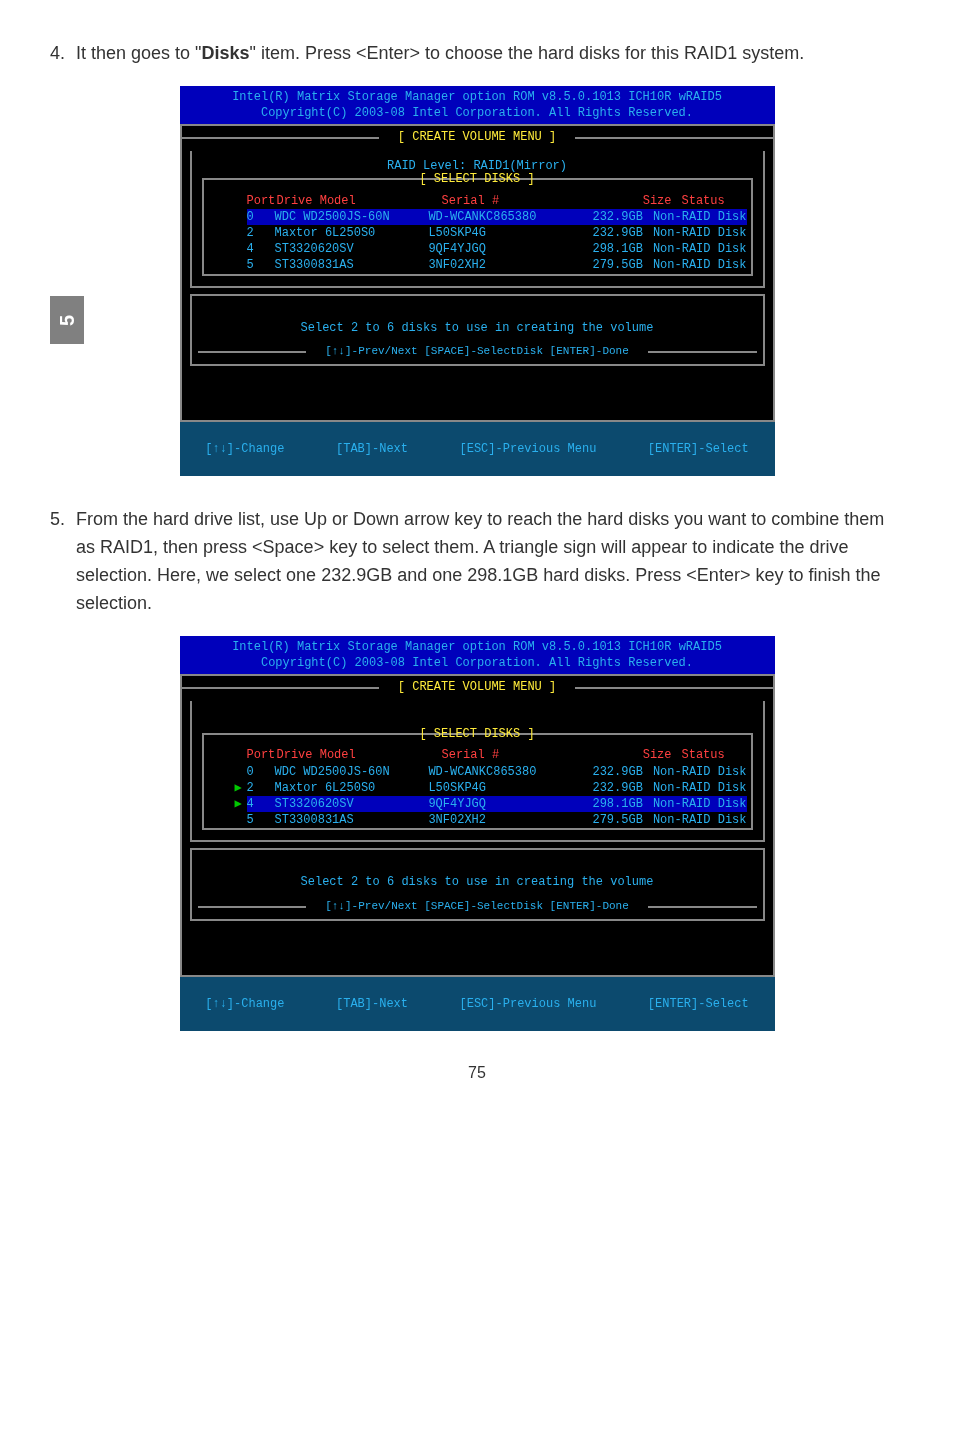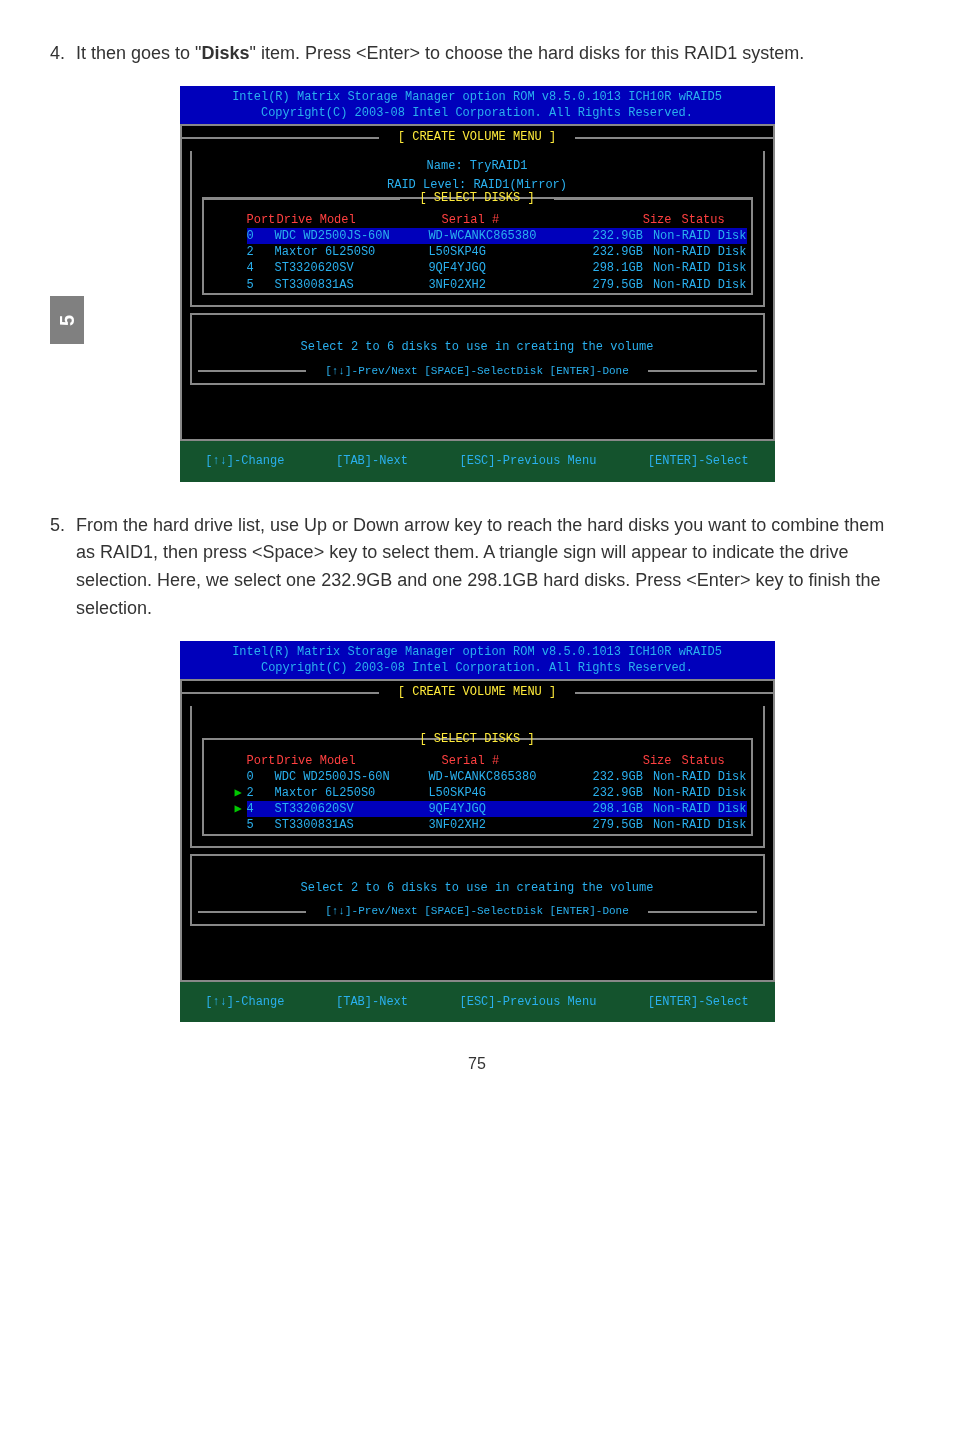--- a/index.html
+++ b/index.html
@@ -97,23 +97,23 @@
     border: 2px solid #888;
     margin: 6px 8px 8px 8px;
     padding: 24px 6px 4px 6px;
     text-align: center;
     line-height: 1.4;
   }
   .instr .title-bar { margin-top: 8px; }
   .instr .title-bar .ylabel { color: #2ab0ee; font-size: 11px; }
   .spacer { height: 46px; }
   .footer {
-    background: #14532d;
+    background: #0c4a6e;
     color: #2ab0ee;
-    padding: 11px 0;
+    padding: 18px 0;
     text-align: center;
     display: flex;
     justify-content: space-around;
   }
   .pgnum { text-align: center; margin-top: 20px; font-size: 16px; }
   .hl-row { background: #0000bb; display: inline; }
 </style>
 </head>
 <body>
 
@@ -135,21 +135,20 @@
       <div>Copyright(C) 2003-08 Intel Corporation.   All Rights Reserved.</div>
     </div>
     <div class="bios-outer">
       <div class="title-bar">
         <div class="line"></div>
         <div class="ylabel">[ CREATE VOLUME MENU ]</div>
         <div class="line"></div>
       </div>
 
       <div class="inner-block" style="border-top:none">
-        <div class="fields">Name:  TryRAID1</div>
         <div class="fields">RAID Level:  RAID1(Mirror)</div>
 
         <div class="disk-table">
           <div class="title-bar" style="margin:-14px -4px 4px -4px">
             <div class="line"></div>
             <div class="ylabel">[ SELECT DISKS ]</div>
             <div class="line"></div>
           </div>
 
           <div class="row hdr">

